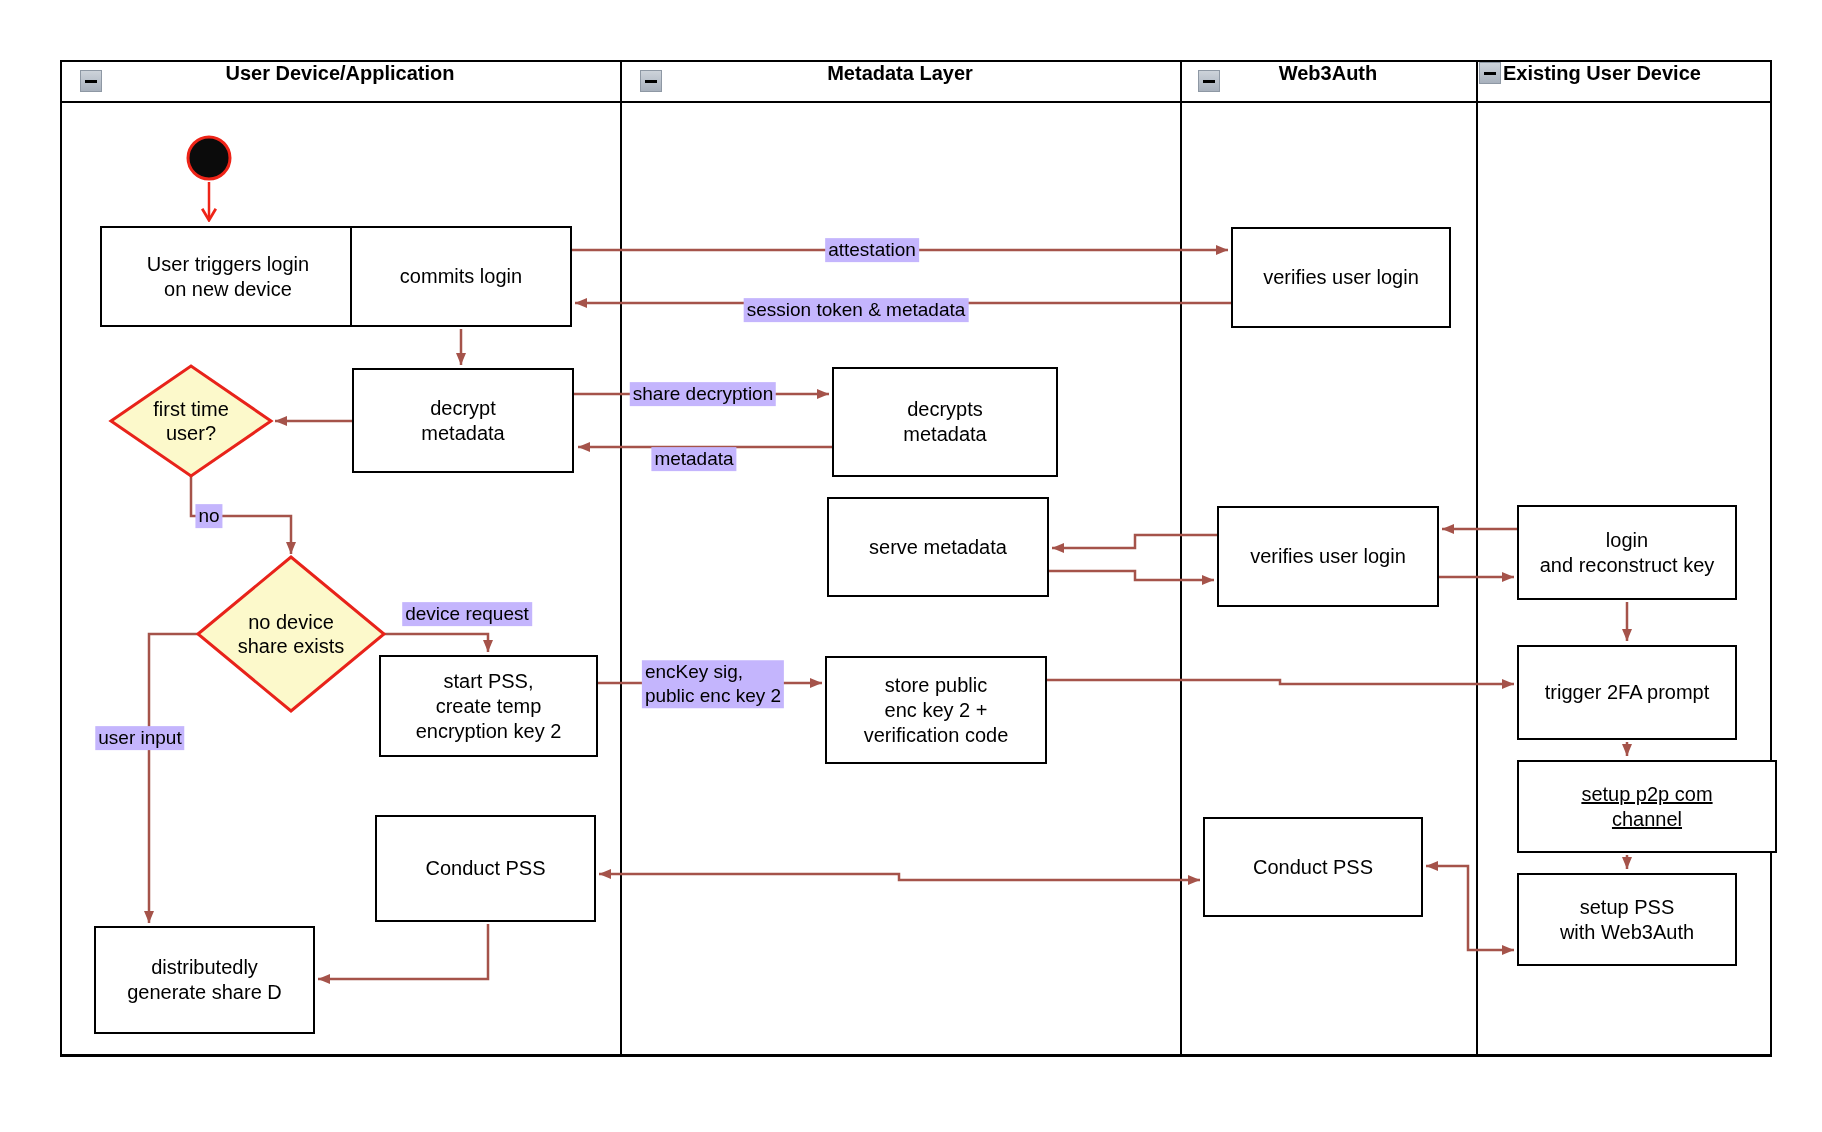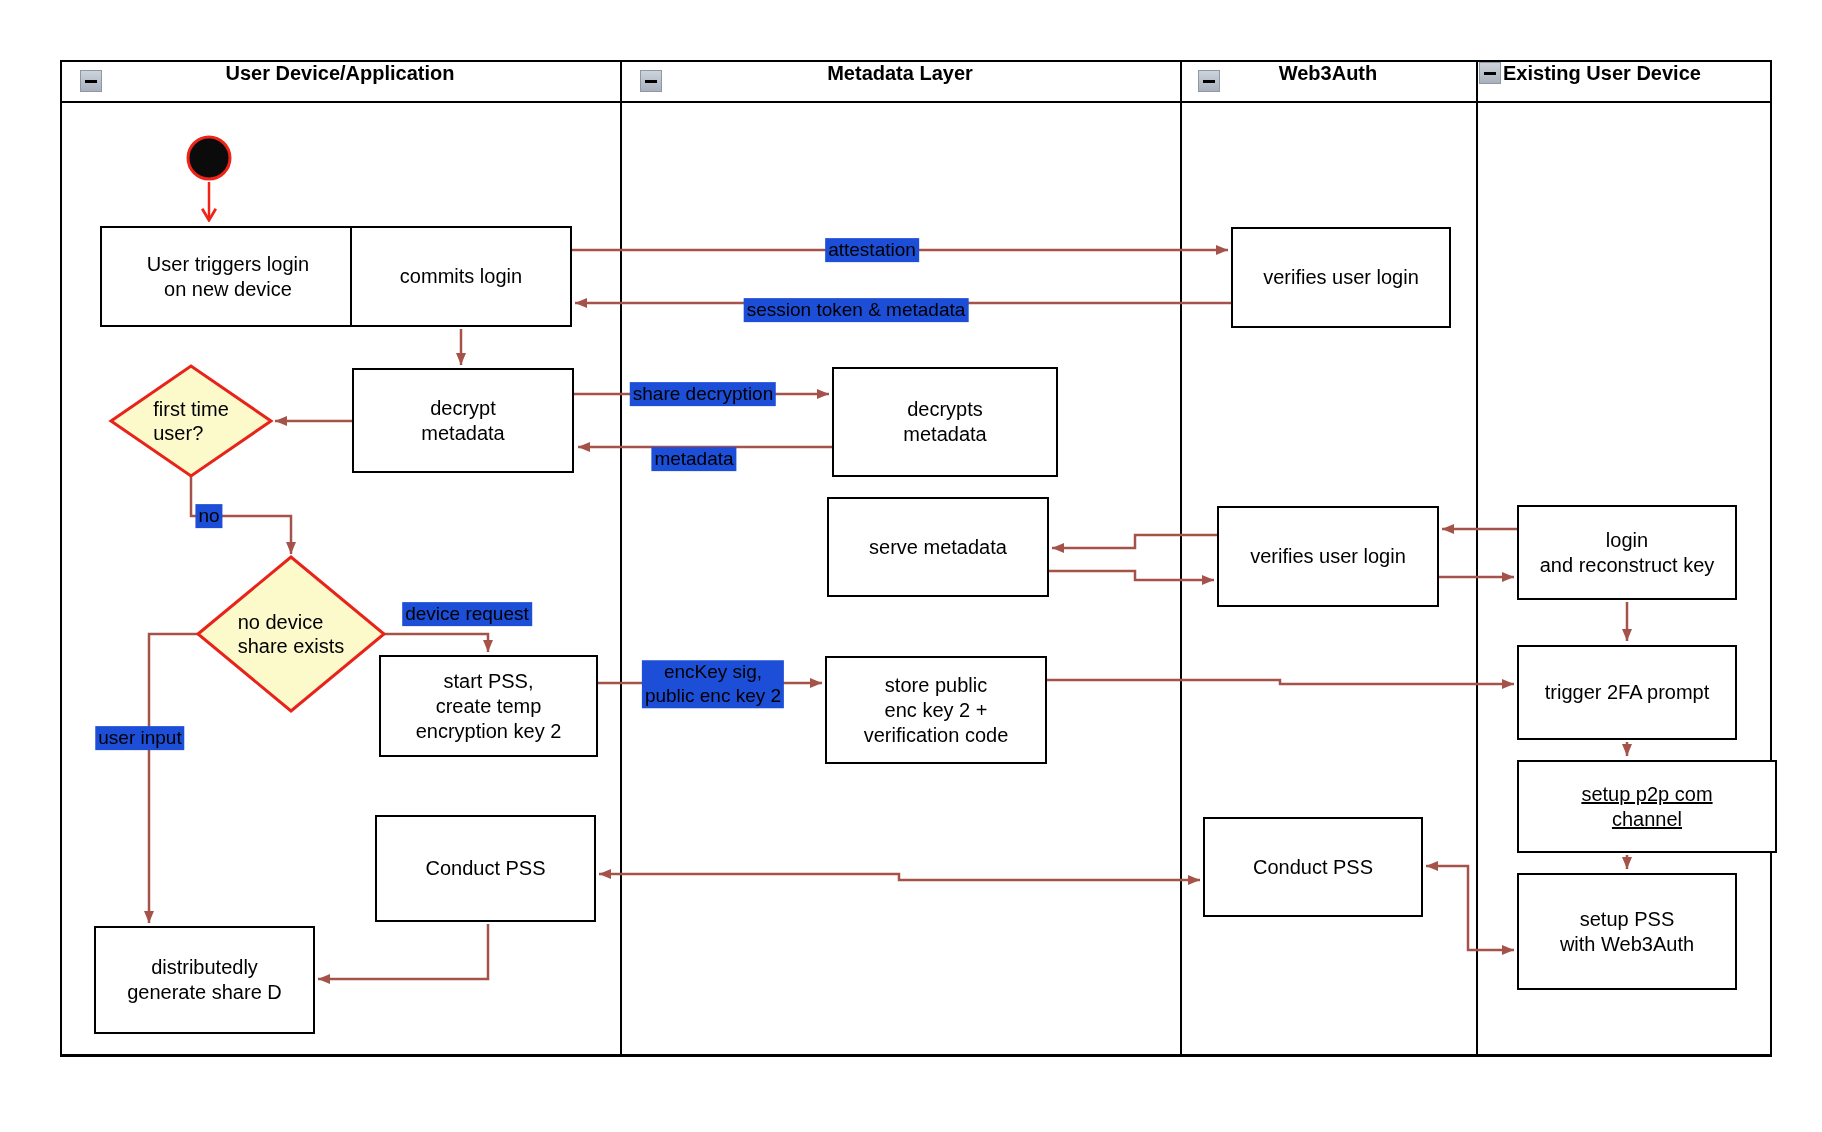--- a/index.html
+++ b/index.html
@@ -25,24 +25,24 @@
   .wire{fill:none;stroke:var(--wire);stroke-width:2.5px;}
   .wire-bright{fill:none;stroke:var(--accent_red);stroke-width:2.5px;}
   .mfill{fill:var(--wire);}
   .mbright{fill:none;stroke:var(--accent_red);stroke-width:2.5px;}
   .diamond{fill:var(--diamond_fill);stroke:var(--diamond_border);stroke-width:3px;}
   .startdot{fill:#0b0b0b;stroke:var(--accent_red);stroke-width:3px;}
   
   .node{position:absolute;box-sizing:border-box;background:var(--node_fill);
     border:2px solid var(--node_border);display:flex;align-items:center;justify-content:center;
     text-align:center;font-size:20px;line-height:1.25;white-space:pre-line;}
-  .dlabel{position:absolute;transform:translate(-50%,-50%);
+  .dlabel{position:absolute;transform:translate(-50%,-50%);text-align:center;
     font-size:20px;line-height:1.2;white-space:pre-line;}
-  .elabel{position:absolute;transform:translate(-50%,-50%);background:#1d4ed8;
-    padding:0 3px;font-size:19px;line-height:1.25;white-space:pre-line;text-align:center;}
+  .elabel{position:absolute;transform:translate(-50%,-50%);background:#c4b5fd;
+    padding:0 3px;font-size:19px;line-height:1.25;white-space:pre-line;text-align:left;}
 </style>
 </head>
 <body>
 
 <div class="stage">
 
   <div class="frame"></div>
   <div class="hsep"></div>
   <div class="vdiv" style="left:620px;"></div>
   <div class="vdiv" style="left:1180px;"></div>
@@ -127,21 +127,21 @@
 and reconstruct key</div>
   <div class="node" style="left:379px;top:655px;width:219px;height:102px;">start PSS,
 create temp
 encryption key 2</div>
   <div class="node" style="left:825px;top:656px;width:222px;height:108px;">store public
 enc key 2 +
 verification code</div>
   <div class="node" style="left:1517px;top:645px;width:220px;height:95px;">trigger 2FA prompt</div>
   <div class="node" style="left:1517px;top:760px;width:260px;height:93px;text-decoration:underline;">setup p2p com
 channel</div>
-  <div class="node" style="left:1517px;top:873px;width:220px;height:117px;">setup PSS
+  <div class="node" style="left:1517px;top:873px;width:220px;height:93px;">setup PSS
 with Web3Auth</div>
   <div class="node" style="left:375px;top:815px;width:221px;height:107px;">Conduct PSS</div>
   <div class="node" style="left:1203px;top:817px;width:220px;height:100px;">Conduct PSS</div>
   <div class="node" style="left:94px;top:926px;width:221px;height:108px;">distributedly
 generate share D</div>
 
   <div class="dlabel" style="left:191px;top:421px;">first time
 user?</div>
   <div class="dlabel" style="left:291px;top:634px;">no device
 share exists</div>

